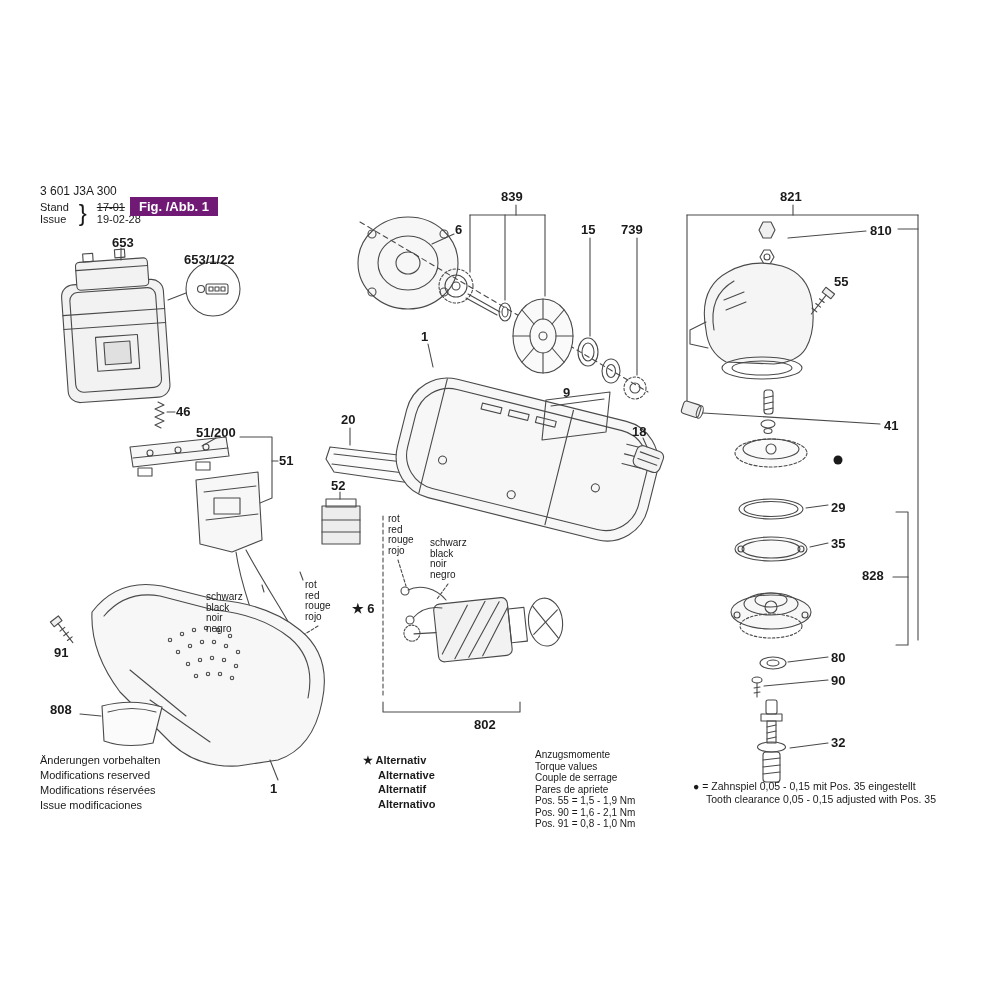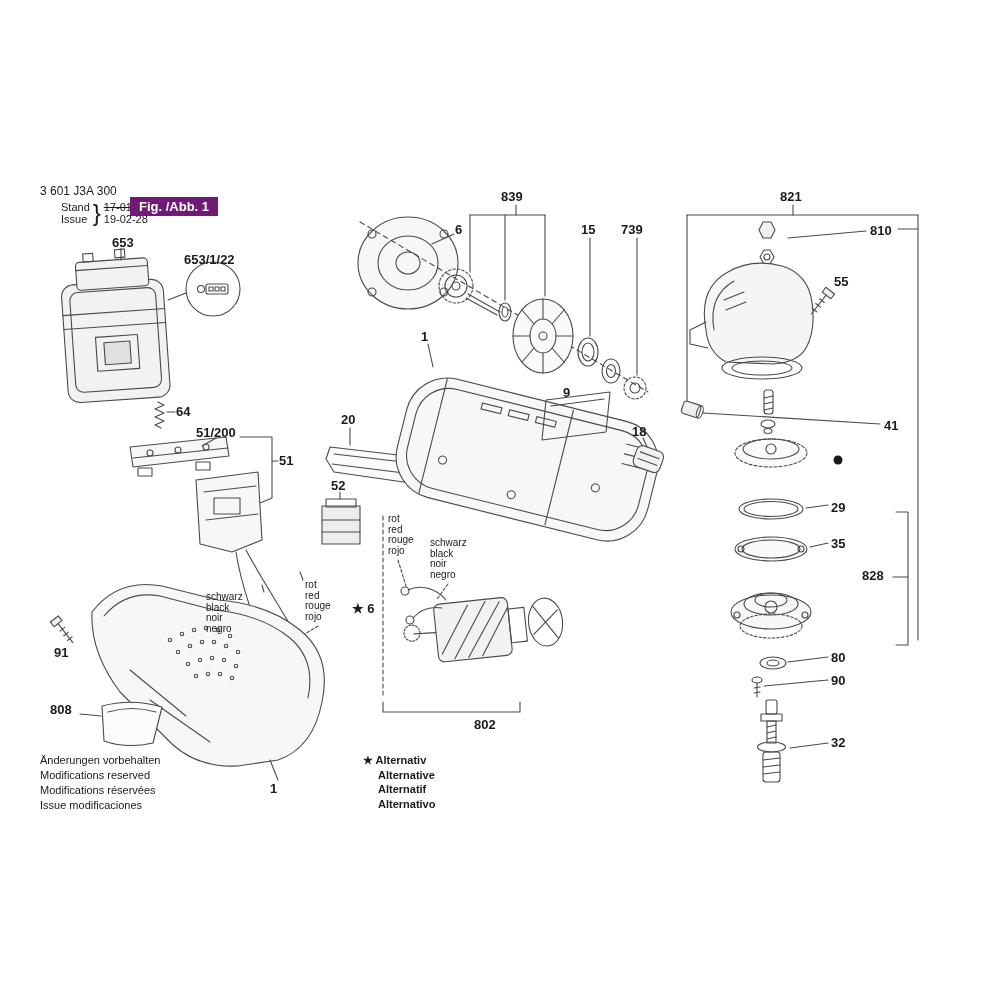--- a/index.html
+++ b/index.html
@@ -4,21 +4,21 @@
 <style>
   html,body{margin:0;padding:0;background:#fff;}
   .page{position:relative;width:1000px;height:1000px;background:#ffffff;overflow:hidden;
         font-family:"Liberation Sans",sans-serif;color:#1a1a1a;}
   svg{position:absolute;left:0;top:0;}
   .layer{position:absolute;left:0;top:0;width:1000px;height:1000px;pointer-events:none;}
   .callout{position:absolute;font-weight:bold;font-size:13px;white-space:nowrap;}
   .wire-label{position:absolute;font-size:10px;line-height:10.5px;white-space:nowrap;}
   .header{position:absolute;left:40px;top:184px;font-size:12px;}
   .part-no{margin-bottom:3px;}
-  .rev-row{display:flex;align-items:center;gap:3px;font-size:11px;line-height:12px;margin-left:21px;}
+  .rev-row{display:flex;align-items:center;gap:10px;font-size:11px;line-height:12px;}
   .brace{font-size:24px;font-weight:400;line-height:22px;}
   .strike{text-decoration:line-through;}
   .figbox{position:absolute;left:130px;top:197px;background:#701a75;color:#fff;
           font-weight:bold;font-size:13px;padding:2px 9px;}
   .changes-block{position:absolute;left:40px;top:753px;font-size:11px;line-height:15px;}
   .alt-block{position:absolute;left:363px;top:753px;font-size:11px;line-height:14.5px;font-weight:bold;}
   .alt-ind{padding-left:15px;}
   .torque-block{position:absolute;left:535px;top:749px;font-size:10px;line-height:11.5px;}
   .note-block{position:absolute;left:693px;top:780px;font-size:10.5px;line-height:13px;}
   .note-ind{padding-left:13px;}
@@ -381,21 +381,21 @@
         <path d="M108,712 Q132,705 156,712"></path>
         <line x1="80" y1="714" x2="101" y2="716"></line>
       </g>
 
     </g>
   </svg>
 
   <div class="layer">
       <div class="callout" style="left: 112px; top: 235px;">653</div>
       <div class="callout" style="left: 184px; top: 252px;">653/1/22</div>
-      <div class="callout" style="left: 176px; top: 404px;">64</div>
+      <div class="callout" style="left: 176px; top: 404px;">46</div>
       <div class="callout" style="left: 196px; top: 425px;">51/200</div>
       <div class="callout" style="left: 279px; top: 453px;">51</div>
       <div class="callout" style="left: 331px; top: 478px;">52</div>
       <div class="callout" style="left: 341px; top: 412px;">20</div>
       <div class="callout" style="left: 455px; top: 222px;">6</div>
       <div class="callout" style="left: 421px; top: 329px;">1</div>
       <div class="callout" style="left: 501px; top: 189px;">839</div>
       <div class="callout" style="left: 581px; top: 222px;">15</div>
       <div class="callout" style="left: 621px; top: 222px;">739</div>
       <div class="callout" style="left: 563px; top: 385px;">9</div>
@@ -467,15 +467,28 @@
     <div>Issue modificaciones</div>
   </div>
 
   <div class="alt-block">
     <div><span>★</span> <span>Alternativ</span></div>
     <div class="alt-ind">Alternative</div>
     <div class="alt-ind">Alternatif</div>
     <div class="alt-ind">Alternativo</div>
   </div>
 
-
+  <div class="torque-block">
+    <div>Anzugsmomente</div>
+    <div>Torque values</div>
+    <div>Couple de serrage</div>
+    <div>Pares de apriete</div>
+    <div>Pos.  55 = 1,5 - 1,9 Nm</div>
+    <div>Pos.  90 = 1,6 - 2,1 Nm</div>
+    <div>Pos.  91 = 0,8 - 1,0 Nm</div>
+  </div>
+
+  <div class="note-block">
+    <div><span class="dot-bullet">●</span> <span>= Zahnspiel 0,05 - 0,15 mit Pos. 35 eingestellt</span></div>
+    <div class="note-ind">Tooth clearance 0,05 - 0,15 adjusted with Pos. 35</div>
+  </div>
 
 </div>
 
 </body></html>

